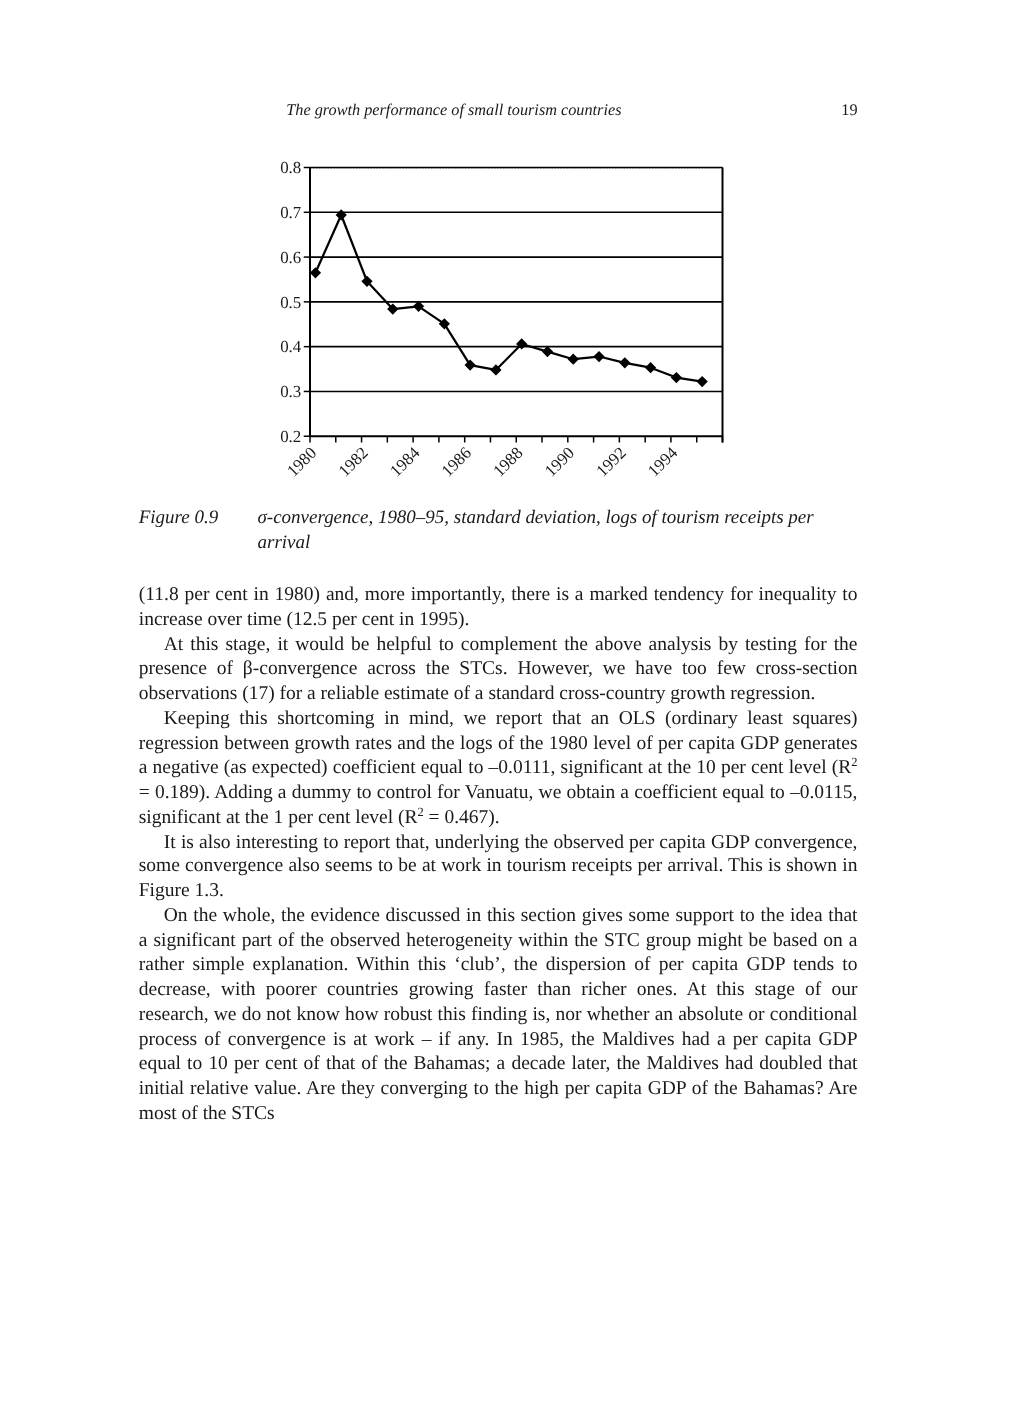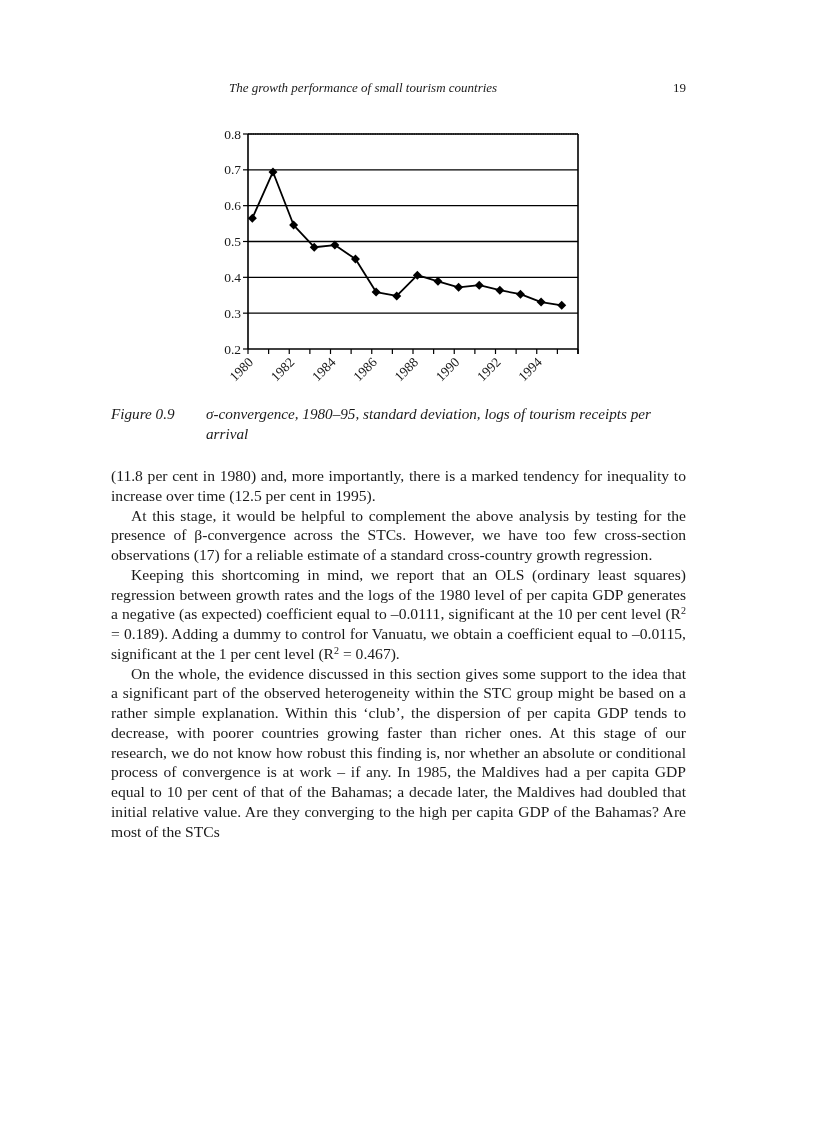--- a/index.html
+++ b/index.html
@@ -116,14 +116,15 @@
 
 <div class="caption">
   <span class="cap-label">Figure 0.9</span>
   <span class="cap-text">σ-convergence, 1980–95, standard deviation, logs of tourism receipts per arrival</span>
 </div>
 
 <div class="body-text">
   <p>(11.8 per cent in 1980) and, more importantly, there is a marked tendency for inequality to increase over time (12.5 per cent in 1995).</p>
   <p class="indent">At this stage, it would be helpful to complement the above analysis by testing for the presence of β-convergence across the STCs. However, we have too few cross-section observations (17) for a reliable estimate of a standard cross-country growth regression.</p>
   <p class="indent"><span>Keeping this shortcoming in mind, we report that an OLS (ordinary least squares) regression between growth rates and the logs of the 1980 level of per capita GDP generates a negative (as expected) coefficient equal to –0.0111, significant at the 10 per cent level (R</span><sup>2</sup><span> = 0.189). Adding a dummy to control for Vanuatu, we obtain a coefficient equal to –0.0115, significant at the 1 per cent level (R</span><sup>2</sup><span> = 0.467).</span></p>
+  <p class="indent">It is also interesting to report that, underlying the observed per capita GDP convergence, some convergence also seems to be at work in tourism receipts per arrival. This is shown in Figure 1.3.</p>
   <p class="indent">On the whole, the evidence discussed in this section gives some support to the idea that a significant part of the observed heterogeneity within the STC group might be based on a rather simple explanation. Within this ‘club’, the dispersion of per capita GDP tends to decrease, with poorer countries growing faster than richer ones. At this stage of our research, we do not know how robust this finding is, nor whether an absolute or conditional process of convergence is at work – if any. In 1985, the Maldives had a per capita GDP equal to 10 per cent of that of the Bahamas; a decade later, the Maldives had doubled that initial relative value. Are they converging to the high per capita GDP of the Bahamas? Are most of the STCs</p>
 </div>
 
 </body></html>

